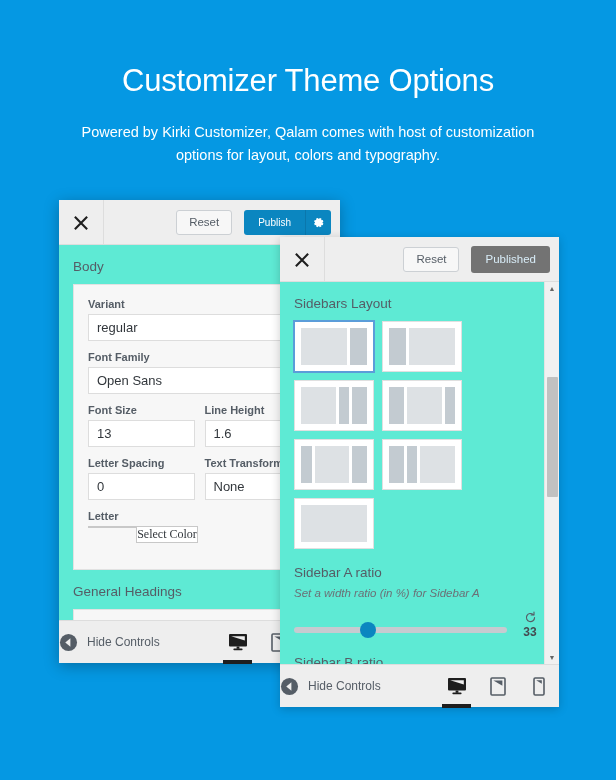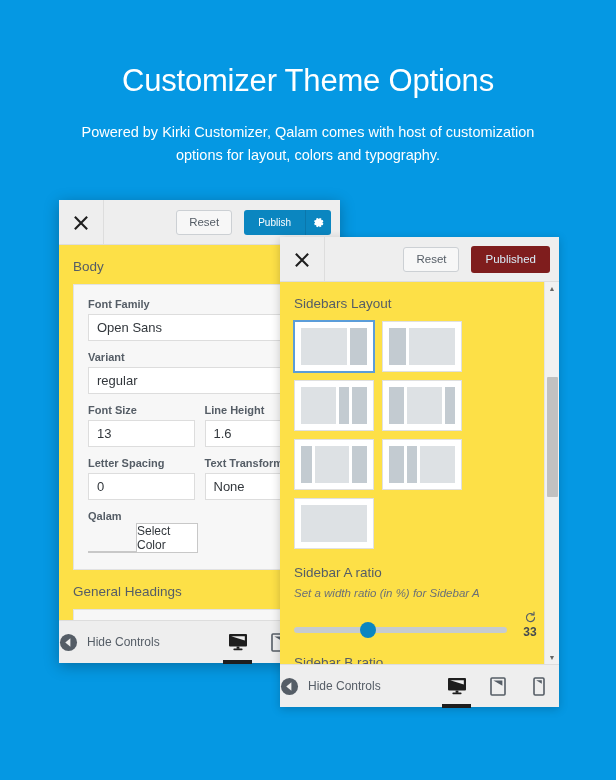--- a/index.html
+++ b/index.html
@@ -109,33 +109,33 @@
     width: 26px;
     display: flex;
     align-items: center;
     justify-content: center;
     cursor: pointer;
   }
 
   .published-btn {
     font-size: 11.5px;
     color: #d8ecf7;
-    background: #7f1d1d;
+    background: #737373;
     border: none;
     border-radius: 3px;
     padding: 6px 14px;
     line-height: 1.3;
     cursor: default;
   }
 
   .panel-body {
     flex: 1;
     overflow: hidden;
     position: relative;
-    background: #fde047;
+    background: #5eead4;
   }
 
   .panel-footer {
     height: 43px;
     background: #eeeeee;
     border-top: 1px solid #dddddd;
     display: flex;
     align-items: center;
     flex: 0 0 auto;
     position: relative;
@@ -201,21 +201,21 @@
     display: flex;
     align-items: center;
     padding: 0 8px;
     font-size: 13px;
     color: #32373c;
     margin-bottom: 10px;
   }
   .row2 { display: flex; gap: 10px; }
   .row2 > div { flex: 1; }
 
-  .color-row { display: flex; align-items: flex-end; height: 27px; width: 110px; }
+  .color-row { display: flex; align-items: flex-start; height: 27px; width: 110px; font-family: Liberation Serif, serif; }
   .color-swatch {
     width: 48px;
     background: #3c3c3c;
     border: 1px solid #c8c8c8;
     border-right: none;
   }
   .color-btn {
     flex: 1;
     background: #ffffff;
     border: 1px solid #c8c8c8;
@@ -341,26 +341,26 @@
       </span>
     </div>
   </div>
 
   <div class="panel-body">
 
     <div class="section-title">Body</div>
 
     <div class="ctrl-card">
       <div>
+        <div class="field-label">Variant</div>
+        <div class="field-input">regular</div>
+      </div>
+      <div>
         <div class="field-label">Font Family</div>
         <div class="field-input">Open Sans</div>
-      </div>
-      <div>
-        <div class="field-label">Variant</div>
-        <div class="field-input">regular</div>
       </div>
       <div class="row2">
         <div>
           <div class="field-label">Font Size</div>
           <div class="field-input">13</div>
         </div>
         <div>
           <div class="field-label">Line Height</div>
           <div class="field-input">1.6</div>
         </div>
@@ -369,21 +369,21 @@
         <div>
           <div class="field-label">Letter Spacing</div>
           <div class="field-input">0</div>
         </div>
         <div>
           <div class="field-label">Text Transform</div>
           <div class="field-input">None</div>
         </div>
       </div>
       <div>
-        <div class="field-label">Qalam</div>
+        <div class="field-label">Letter</div>
         <div class="color-row">
           <div class="color-swatch"></div>
           <div class="color-btn">Select Color</div>
         </div>
       </div>
     </div>
 
     <div class="section-title">General Headings</div>
 
     <div class="ctrl-card">

